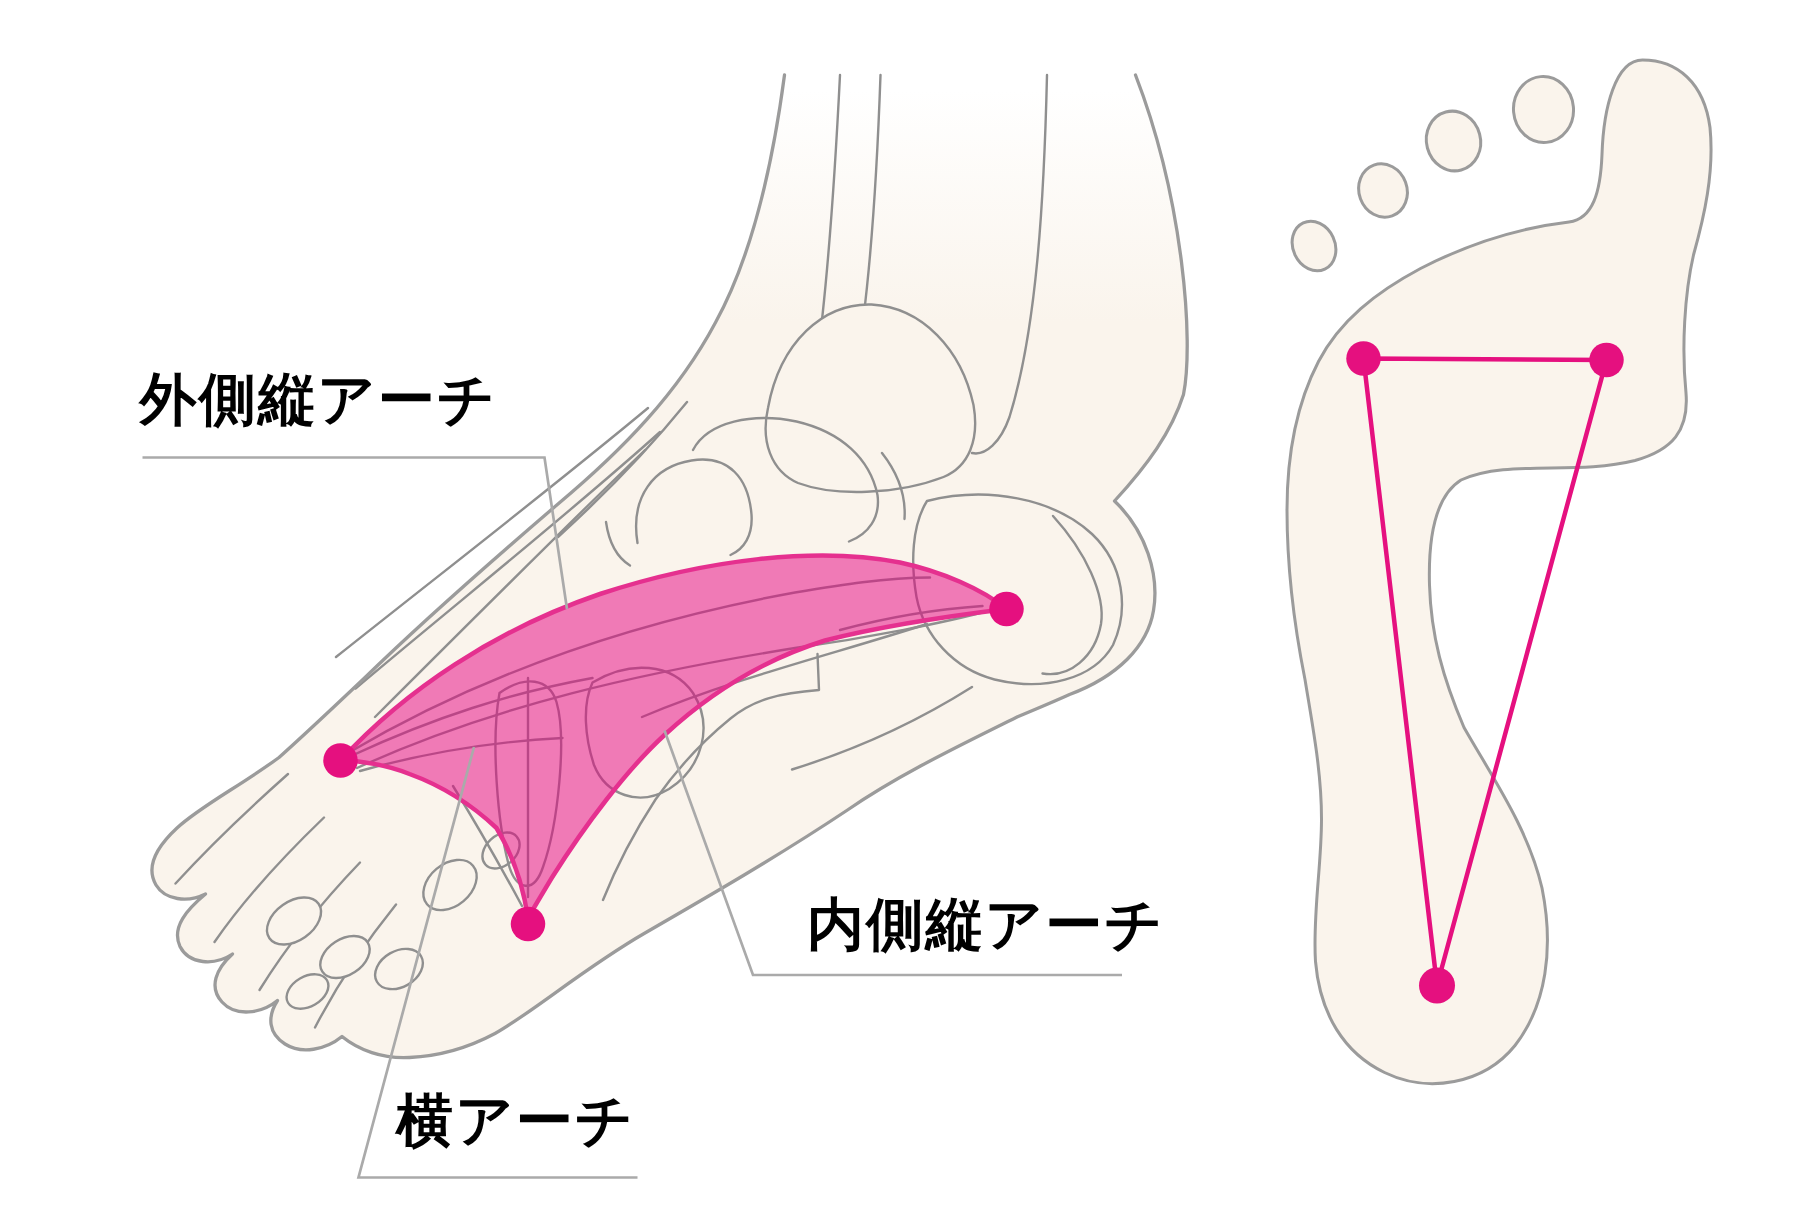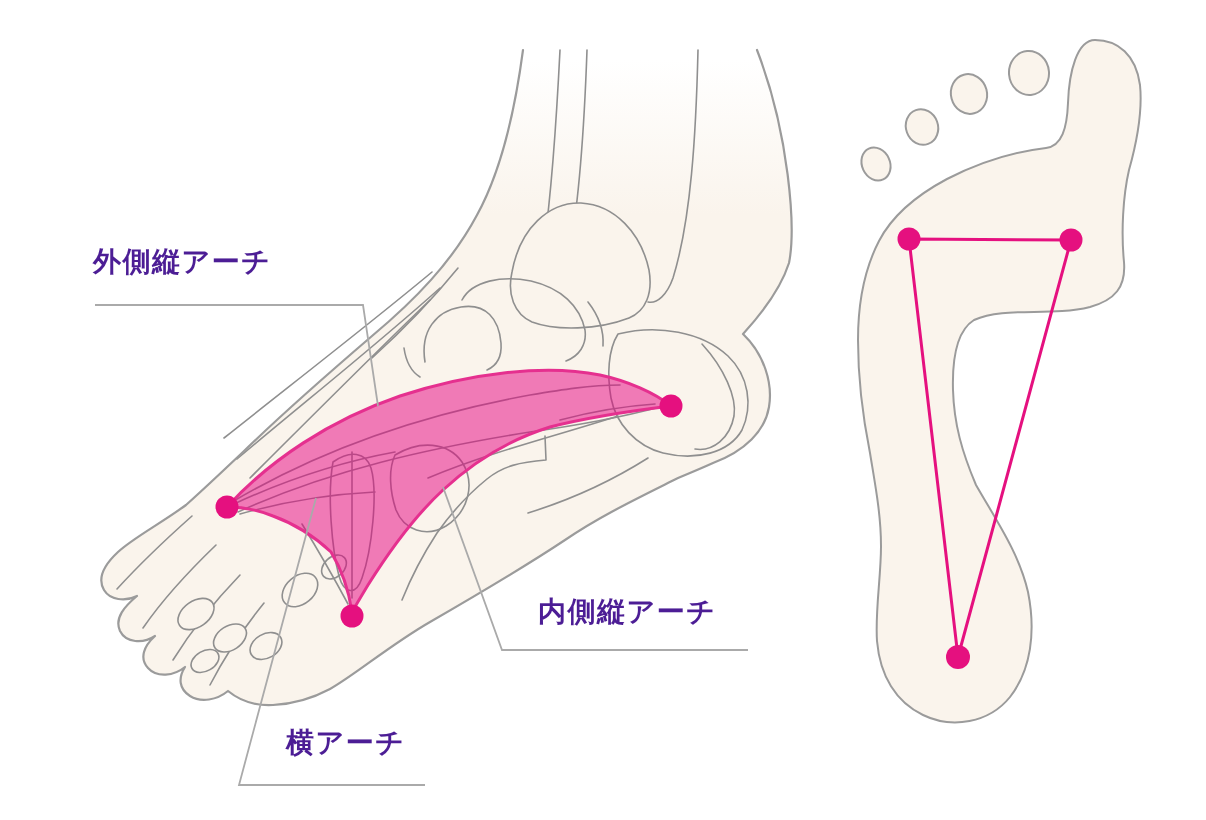--- a/index.html
+++ b/index.html
@@ -1,19 +1,19 @@
 <!DOCTYPE html>
 <html><head>
 <meta charset="utf-8">
 <style>
   html,body{margin:0;padding:0;background:#ffffff;}
   body{width:1206px;height:820px;position:relative;overflow:hidden;
        font-family:"Liberation Sans","DejaVu Sans",sans-serif;}
   .stage{position:absolute;left:0;top:0;width:1206px;height:820px;}
-  .label{position:absolute;font-weight:bold;font-size:28px;color:#4c1d95;
+  .label{position:absolute;font-weight:bold;font-size:38px;color:#000000;
          letter-spacing:1.5px;white-space:nowrap;line-height:1.1;font-family:Liberation Serif, serif;}
   
   .skin{fill:none;stroke:#9b9b9b;stroke-width:2.2;stroke-linecap:round;stroke-linejoin:round;}
   .bone{fill:none;stroke:#8f8f8f;stroke-width:1.6;stroke-linecap:round;stroke-linejoin:round;}
   .boneF{fill:#faf4ec;stroke:#8f8f8f;stroke-width:1.6;stroke-linejoin:round;}
   .leader{fill:none;stroke:#aaaaaa;stroke-width:1.8;stroke-linejoin:miter;}
   .arch{fill-opacity:0.5;stroke:#e5308f;stroke-width:3;stroke-linejoin:round;}
   .tri{fill:none;stroke-width:3;}
   .printF{fill:#faf4ec;stroke:#9b9b9b;stroke-width:2;}
 </style>
@@ -121,13 +121,13 @@
 
     <polygon class="tri" points="909,239 1071,240 958,657" stroke="#e5107f"></polygon>
     <circle cx="909" cy="239" r="11.5" fill="#e5107f"></circle>
     <circle cx="1071" cy="240" r="11.5" fill="#e5107f"></circle>
     <circle cx="958" cy="657" r="12" fill="#e5107f"></circle>
   </g>
 </svg>
 
 <div class="label" style="left:93px;top:247px">外側縦アーチ</div>
 <div class="label" style="left:538px;top:597px">内側縦アーチ</div>
-<div class="label" style="left:286px;top:728px">横アーチ</div>
+<div class="label" style="left:264px;top:728px">横アーチ</div>
 
 </body></html>

